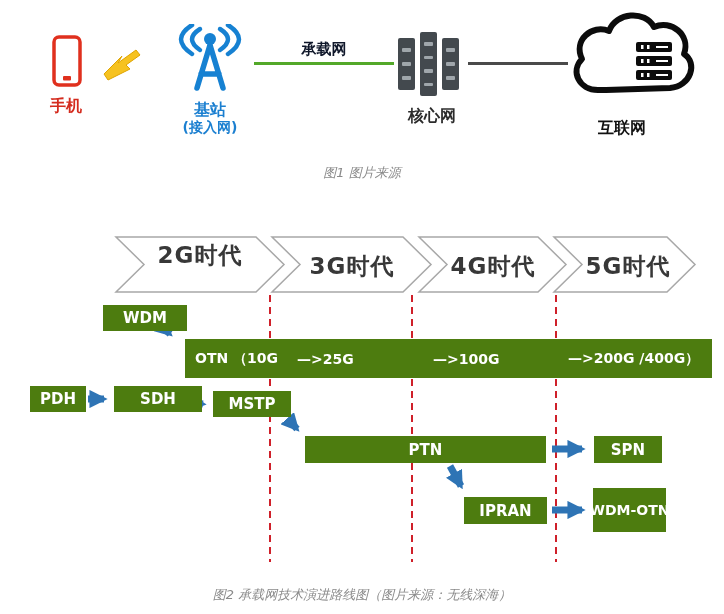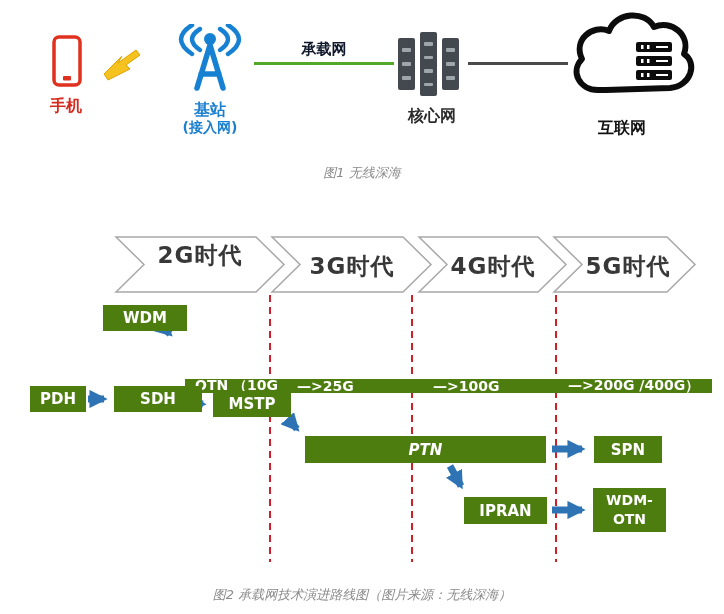--- a/index.html
+++ b/index.html
@@ -23,21 +23,21 @@
   }
   .bar {
     position:absolute; z-index:3; background:#4d7c0f; color:#ffffff;
     font-weight:700; font-size:15px; display:flex; align-items:center;
     justify-content:center; white-space:nowrap;
   }
   .otn-seg {
     position:absolute; top:0; height:100%; display:flex; align-items:center;
     font-size:14px; font-weight:700; white-space:nowrap;
   }
-  .bar.multiline { flex-direction:column; justify-content:center; line-height:19px; font-size:14px; }
+  .bar.multiline { justify-content:center; line-height:19px; font-size:14px; }
   
   .towers { position:absolute; display:flex; gap:5px; align-items:center; z-index:2; }
   .tower {
     background:#43494E; border-radius:2px; width:17px;
     display:flex; flex-direction:column; justify-content:space-evenly; align-items:center;
   }
   .slot { width:9px; height:3.5px; background:#9FA6AB; border-radius:1px; }
 </style>
 </head>
 <body>
@@ -109,21 +109,21 @@
             <rect x="94" y="58" width="12" height="2"></rect>
           <rect x="79" y="71" width="2.5" height="4"></rect>
             <rect x="85" y="71" width="2.5" height="4"></rect>
             <rect x="94" y="72" width="12" height="2"></rect>
         </g>
       </g>
     </svg>
     <div class="lbl" style="left:582px;top:118px;width:80px;color:#111111;">互联网</div>
   </div>
 
-  <div class="caption" style="top:164px;">图1 无线深海</div>
+  <div class="caption" style="top:164px;">图1 图片来源</div>
 
   <div class="fig2">
 
     <svg class="layer" width="724" height="362" viewBox="0 0 724 362">
       <defs>
         <marker id="ah" viewBox="0 0 4 4" refX="3.2" refY="2" markerWidth="2.6" markerHeight="2.6" orient="auto">
           <path d="M0,0 L4,2 L0,4 Z" fill="#2E74B5"></path>
         </marker>
       </defs>
 
@@ -151,31 +151,31 @@
       </g>
     </svg>
 
     <div class="era-label" style="left:130px;top:28px;width:140px;">2G时代</div>
     <div class="era-label" style="left:282px;top:39px;width:140px;">3G时代</div>
     <div class="era-label" style="left:423px;top:39px;width:140px;">4G时代</div>
     <div class="era-label" style="left:558px;top:39px;width:140px;">5G时代</div>
 
     <div class="bar" style="left:103px;top:93px;width:84px;height:26px;">WDM</div>
 
-    <div class="bar" style="left:185px;top:127px;width:527px;height:14px;justify-content:flex-start;margin-top:40px;">
+    <div class="bar" style="left:185px;top:127px;width:527px;height:39px;justify-content:flex-start;">
       <span class="otn-seg" style="left:10px;">OTN （10G</span>
       <span class="otn-seg" style="left:112px;">—&gt;25G</span>
       <span class="otn-seg" style="left:248px;">—&gt;100G</span>
       <span class="otn-seg" style="left:383px;">—&gt;200G /400G）</span>
     </div>
 
     <div class="bar" style="left:30px;top:174px;width:56px;height:26px;">PDH</div>
     <div class="bar" style="left:114px;top:174px;width:88px;height:26px;">SDH</div>
     <div class="bar" style="left:213px;top:179px;width:78px;height:26px;">MSTP</div>
-    <div class="bar" style="left:305px;top:224px;width:241px;height:27px;font-style:italic;">PTN</div>
+    <div class="bar" style="left:305px;top:224px;width:241px;height:27px;">PTN</div>
     <div class="bar" style="left:594px;top:224px;width:68px;height:27px;">SPN</div>
     <div class="bar" style="left:464px;top:285px;width:83px;height:27px;">IPRAN</div>
 
     <div class="bar multiline" style="left:593px;top:276px;width:73px;height:44px;">
       <span>WDM-</span>
       <span>OTN</span>
     </div>
   </div>
 
   <div class="caption" style="top:586px;">图2 承载网技术演进路线图（图片来源：无线深海）</div>

